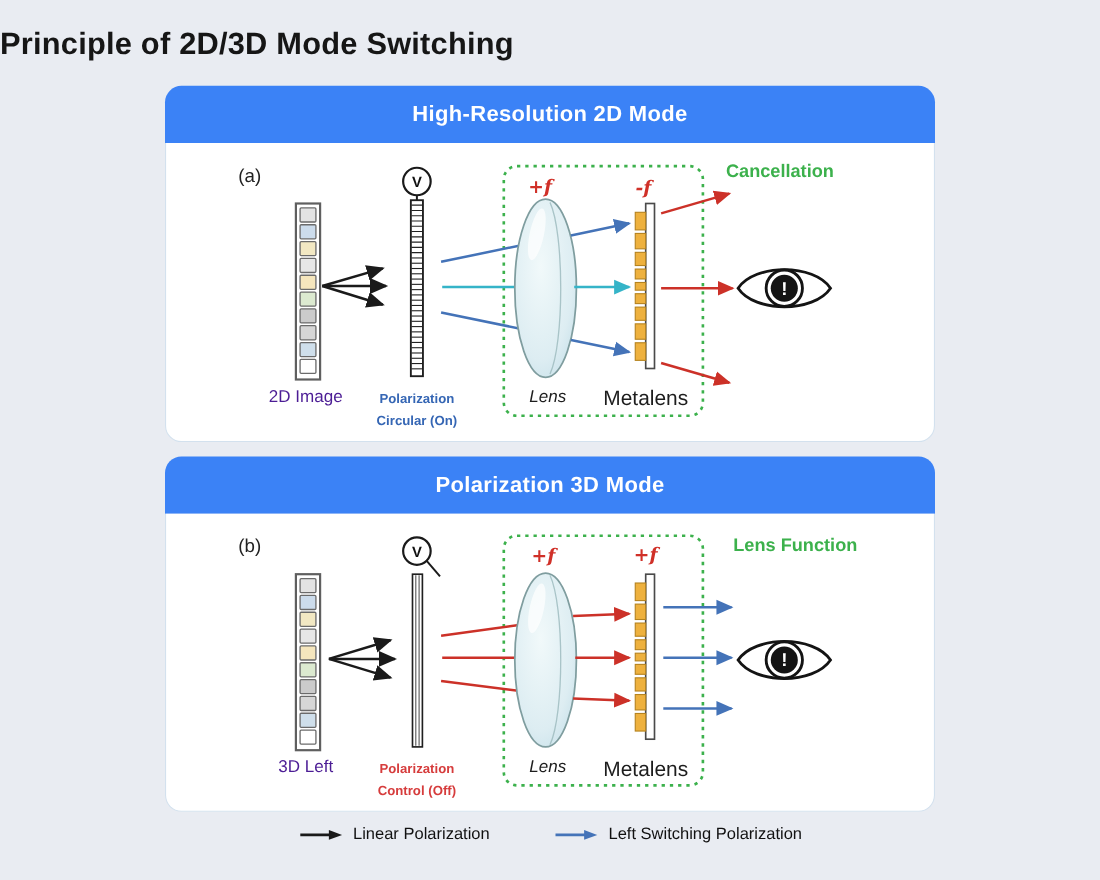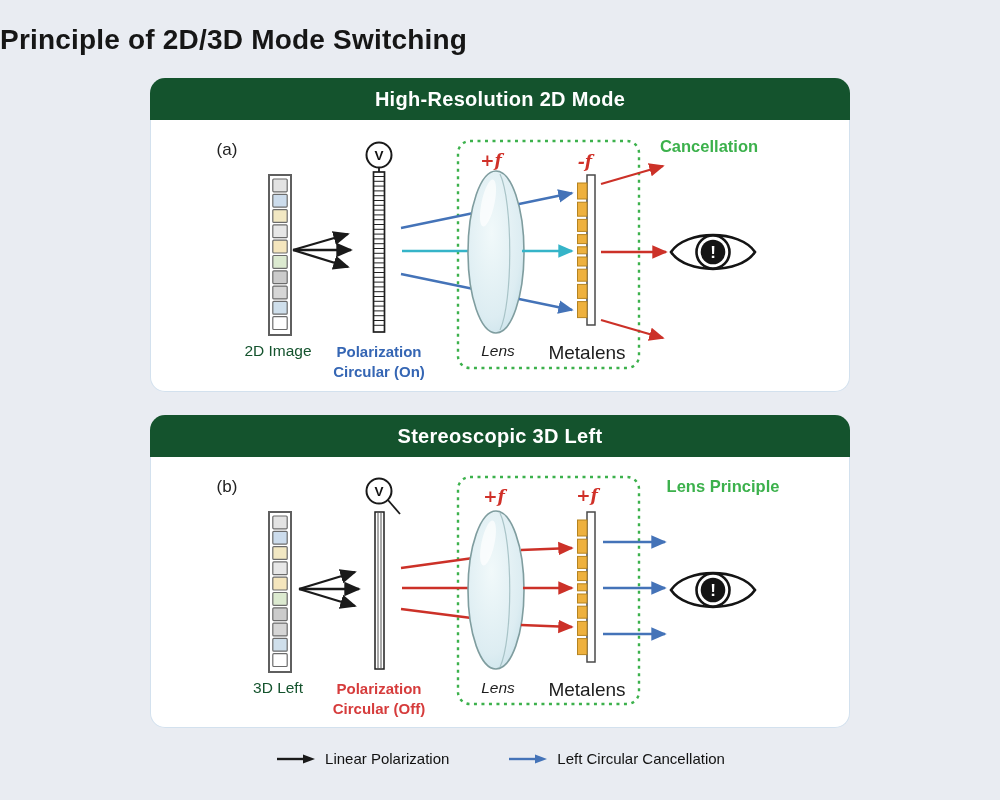--- a/index.html
+++ b/index.html
@@ -10,42 +10,42 @@
     position:relative;
     overflow:hidden;
   }
   .title {
     position:absolute; top:24px; left:0; width:100%;
     font-size:28px; font-weight:700; color:#161616;
     letter-spacing:.2px;
   }
   .panel { position:absolute; left:150px; width:700px; }
   .panel-header {
-    height:42px; background:#14532d;
+    height:52px; background:#3b82f6;
     border-radius:15px 15px 0 0;
     color:#fff; font-size:20px; font-weight:700;
     display:flex; align-items:center; justify-content:center;
     letter-spacing:.3px;
   }
   .panel-body {
     position:relative; background:#ffffff;
     border:1.5px solid #d3e1ee; border-top:none;
     border-radius:0 0 15px 15px;
     overflow:hidden;
   }
   #panel-a { top:78px; }
   #panel-a .panel-body { height:272px; }
   #panel-b { top:415px; }
   #panel-b .panel-body { height:271px; }
   .dsvg { position:absolute; left:0; top:0; }
 
   .lbl { position:absolute; white-space:nowrap; transform:translateX(-50%); text-align:center; }
   .tag { left:76px; top:20px; font-size:17px; color:#222; }
-  .img-label  { left:127px; top:222px; font-size:15.5px; color:#14532d; }
-  .pol-label  { left:228px; top:222px; font-size:15px; font-weight:700; line-height:20px; }
+  .img-label  { left:127px; top:222px; font-size:15.5px; color:#4c1d95; }
+  .pol-label  { left:228px; top:222px; font-size:12px; font-weight:700; line-height:20px; }
   .pol-on  { color:#3566b4; }
   .pol-off { color:#d63c3c; }
   .lens-label { left:347px; top:222px; font-size:15.5px; color:#1d1d1d;font-style:italic; }
   .meta-label { left:436px; top:222px; font-size:19px; color:#1d1d1d; }
   .focal {
     font-family:"DejaVu Serif", serif; font-style:italic; font-weight:700;
     font-size:17px; color:#d03028;
   }
   .focal-lens-a { left:340px; top:30px; }
   .focal-meta-a { left:434px; top:31px; }
@@ -214,21 +214,21 @@
     <div class="lbl pol-label pol-on">
       <div>Polarization</div>
       <div>Circular (On)</div>
     </div>
     <div class="lbl lens-label">Lens</div>
     <div class="lbl meta-label">Metalens</div>
   </div>
 </div>
 
 <div class="panel" id="panel-b">
-  <div class="panel-header">Stereoscopic 3D Left</div>
+  <div class="panel-header">Polarization 3D Mode</div>
   <div class="panel-body">
     <svg class="dsvg" width="700" height="271" viewBox="0 0 700 271">
       <defs>
         <marker id="b-mk-black" viewBox="0 0 10 10" refX="8.5" refY="5" markerWidth="7.5" markerHeight="7.5" orient="auto">
           <path d="M0,0.8 L9.6,5 L0,9.2 Z" fill="#1a1a1a"></path>
         </marker>
         <marker id="b-mk-blue" viewBox="0 0 10 10" refX="8.5" refY="5" markerWidth="7" markerHeight="7" orient="auto">
           <path d="M0,0.8 L9.6,5 L0,9.2 Z" fill="#4473b8"></path>
         </marker>
         <marker id="b-mk-red" viewBox="0 0 10 10" refX="8.5" refY="5" markerWidth="7" markerHeight="7" orient="auto">
@@ -320,39 +320,39 @@
         <path d="M -42 0 C -27 -22.5, 27 -22.5, 42 0 C 27 22.5, -27 22.5, -42 0 Z" fill="#ffffff" stroke="#141414" stroke-width="2.6"></path>
         <circle r="16.5" fill="#ffffff" stroke="#141414" stroke-width="2.6"></circle>
         <circle r="12.3" fill="#141414"></circle>
         <text x="0" y="5.8" text-anchor="middle" font-size="17" font-weight="bold" fill="#ffffff">!</text>
       </g>
     </svg>
 
     <div class="lbl tag">(b)</div>
     <div class="lbl focal focal-lens-b">+f</div>
     <div class="lbl focal focal-meta-b">+f</div>
-    <div class="lbl annotation annotation-b">Lens Principle</div>
+    <div class="lbl annotation annotation-b">Lens Function</div>
     <div class="lbl img-label">3D Left</div>
     <div class="lbl pol-label pol-off">
       <div>Polarization</div>
-      <div>Circular (Off)</div>
+      <div>Control (Off)</div>
     </div>
     <div class="lbl lens-label">Lens</div>
     <div class="lbl meta-label">Metalens</div>
   </div>
 </div>
 
 <div class="legend">
   <div class="legend-item">
     <svg width="42" height="14">
       <line x1="2" y1="7" x2="29" y2="7" stroke-width="2.4" stroke="#1a1a1a"></line>
       <polygon points="28,2.6 40,7 28,11.4" fill="#1a1a1a"></polygon>
     </svg>
     <span>Linear Polarization</span>
   </div>
   <div class="legend-item">
     <svg width="42" height="14">
       <line x1="2" y1="7" x2="29" y2="7" stroke-width="2.4" stroke="#4473b8"></line>
       <polygon points="28,2.6 40,7 28,11.4" fill="#4473b8"></polygon>
     </svg>
-    <span>Left Circular Cancellation</span>
+    <span>Left Switching Polarization</span>
   </div>
 </div>
 
 </body></html>

